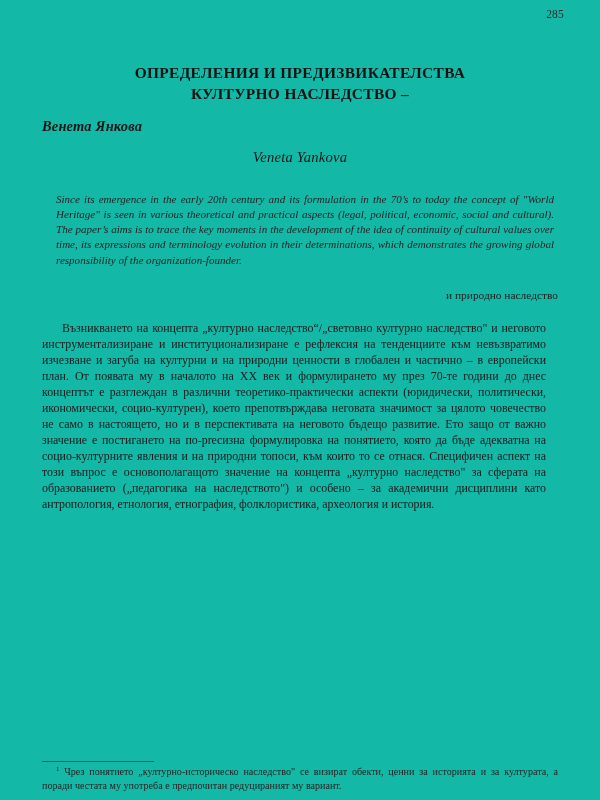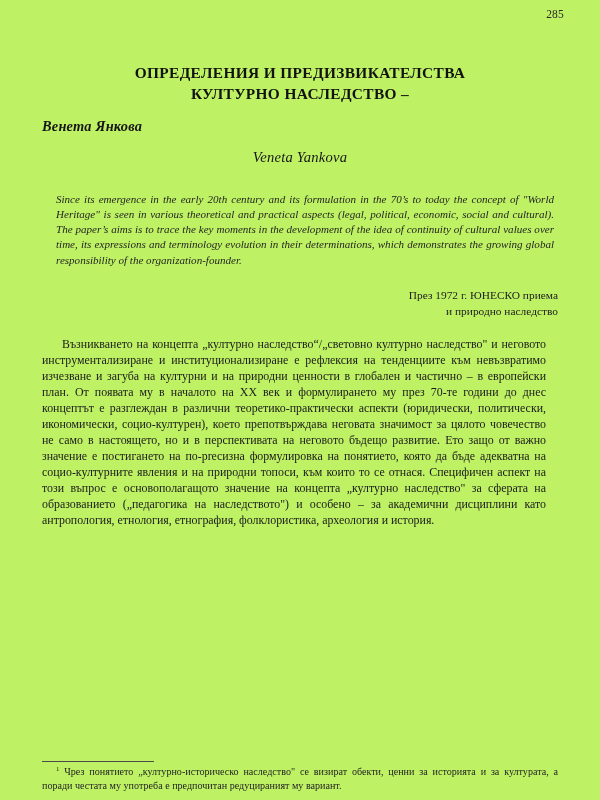--- a/index.html
+++ b/index.html
@@ -4,21 +4,21 @@
 <style>
   html, body {
     margin: 0;
     padding: 0;
     background: #ffffff;
   }
   .page {
     position: relative;
     width: 600px;
     height: 800px;
-    background: #bef264;
+    background: #14b8a6;
     overflow: hidden;
     font-family: "Liberation Serif", "DejaVu Serif", serif;
     color: #1c1c1c;
     box-sizing: border-box;
   }
   .folio {
     position: absolute;
     top: 8px;
     right: 36px;
     font-size: 11.5px;
@@ -140,21 +140,20 @@
     <div class="author-bg">Венета Янкова</div>
 
 
     <div class="author-en">Veneta Yankova</div>
 
     <div class="abstract">
       <p>Since its emergence in the early 20th century and its formulation in the 70’s to today the concept of "World Heritage" is seen in various theoretical and practical aspects (legal, political, economic, social and cultural). The paper’s aims is to trace the key moments in the development of the idea of continuity of cultural values over time, its expressions and terminology evolution in their determinations, which demonstrates the growing global responsibility of the organization-founder.</p>
     </div>
 
     <div class="epigraph">
-      <span class="ln">През 1972 г. ЮНЕСКО приема</span>
       <span class="ln">и природно наследство</span>
     </div>
 
     <div class="body">
       <p>Възникването на концепта „културно наследство“/„световно културно наследство" и неговото инструментализиране и институционализиране е рефлексия на тенденциите към невъзвратимо изчезване и загуба на културни и на природни ценности в глобален и частично – в европейски план. От появата му в началото на XX век и формулирането му през 70-те години до днес концептът е разглеждан в различни теоретико-практически аспекти (юридически, политически, икономически, социо-културен), което препотвърждава неговата значимост за цялото човечество не само в настоящето, но и в перспективата на неговото бъдещо развитие. Ето защо от важно значение е постигането на по-precизна формулировка на понятието, която да бъде адекватна на социо-културните явления и на природни топоси, към които то се отнася. Специфичен аспект на този въпрос е основополагащото значение на концепта „културно наследство" за сферата на образованието („педагогика на наследството") и особено – за академични дисциплини като антропология, етнология, етнография, фолклористика, археология и история.</p>
     </div>
 
   </div>
 
   <div class="footnote-zone">

